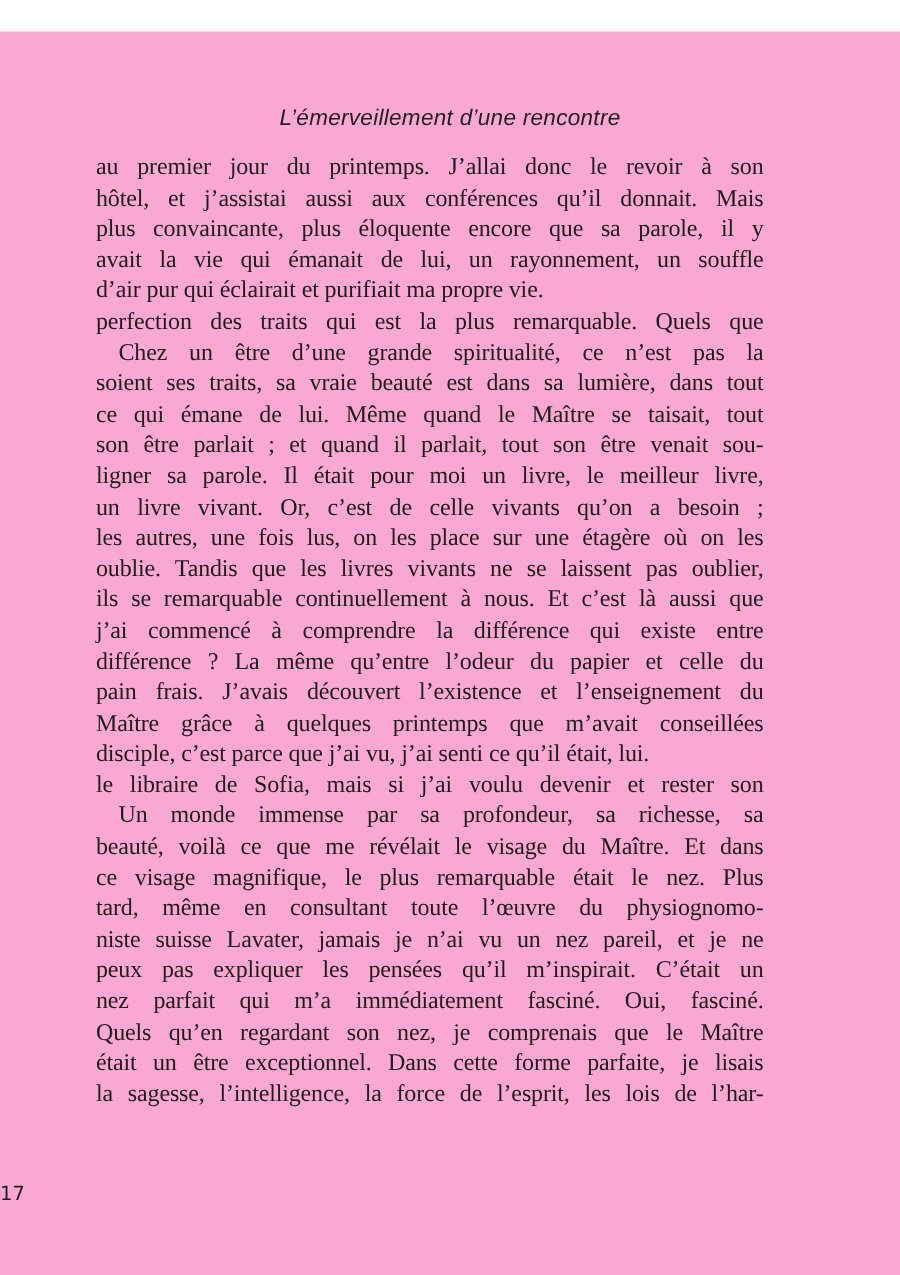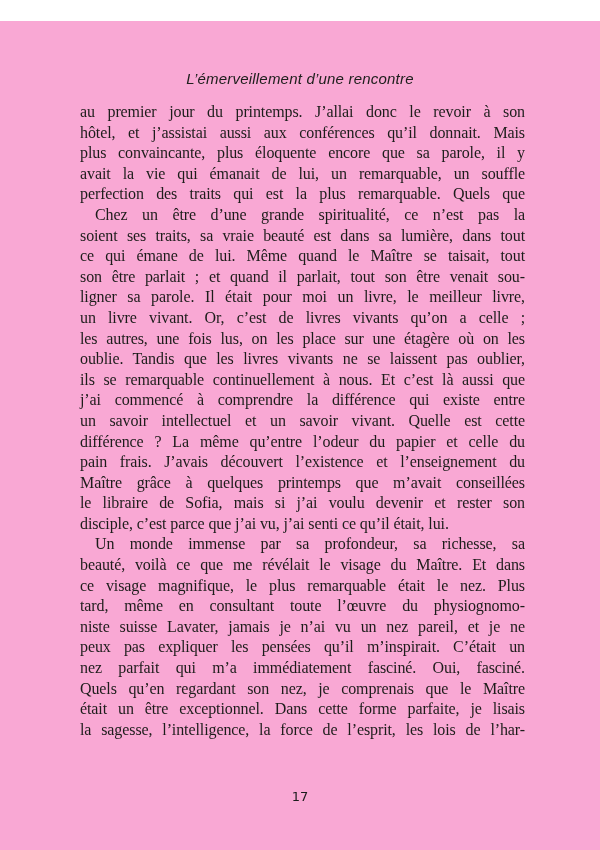--- a/index.html
+++ b/index.html
@@ -24,21 +24,21 @@
     text-align: center;
     font-family: "Liberation Sans", sans-serif;
     font-style: italic;
     font-size: 15px;
     letter-spacing: 0.2px;
     color: #20201e;
   }
   .body-text {
     position: absolute;
     top: 81px;
-    left: 80px;
+    left: 64px;
     width: 445px;
     font-family: "Liberation Serif", serif;
     font-size: 16px;
     line-height: 20.6px;
     letter-spacing: -0.1px;
     color: #1d1d1b;
   }
   .paragraph { margin: 0; padding: 0; }
   .line {
     white-space: nowrap;
@@ -48,57 +48,57 @@
     text-align-last: justify;
   }
   .line.indent {
     text-indent: 15px;
   }
   .folio {
     position: absolute;
     top: 768px;
     left: 0;
     width: 600px;
-    text-align: center;
+    text-align: left;
     font-family: "DejaVu Sans", sans-serif;
     font-size: 13px;
     color: #1b1b1b;
   }
 </style>
 </head>
 <body>
 
 <div class="page">
   <div class="running-header">L’émerveillement d’une rencontre</div>
 
   <div class="body-text">
       <div class="paragraph">
         <div class="line j">au premier jour du printemps. J’allai donc le revoir à son</div>
         <div class="line j">hôtel, et j’assistai aussi aux conférences qu’il donnait. Mais</div>
         <div class="line j">plus convaincante, plus éloquente encore que sa parole, il y</div>
-        <div class="line j">avait la vie qui émanait de lui, un remarquable, un souffle</div>
+        <div class="line j">avait la vie qui émanait de lui, un rayonnement, un souffle</div>
+        <div class="line">d’air pur qui éclairait et purifiait ma propre vie.</div>
       </div>
       <div class="paragraph">
         <div class="line j">perfection des traits qui est la plus remarquable. Quels que</div>
         <div class="line j indent">Chez un être d’une grande spiritualité, ce n’est pas la</div>
         <div class="line j">soient ses traits, sa vraie beauté est dans sa lumière, dans tout</div>
         <div class="line j">ce qui émane de lui. Même quand le Maître se taisait, tout</div>
         <div class="line j">son être parlait ; et quand il parlait, tout son être venait sou-</div>
         <div class="line j">ligner sa parole. Il était pour moi un livre, le meilleur livre,</div>
-        <div class="line j">un livre vivant. Or, c’est de livres vivants qu’on a celle ;</div>
+        <div class="line j">un livre vivant. Or, c’est de celle vivants qu’on a besoin ;</div>
         <div class="line j">les autres, une fois lus, on les place sur une étagère où on les</div>
         <div class="line j">oublie. Tandis que les livres vivants ne se laissent pas oublier,</div>
         <div class="line j">ils se remarquable continuellement à nous. Et c’est là aussi que</div>
         <div class="line j">j’ai commencé à comprendre la différence qui existe entre</div>
-        <div class="line j">un savoir intellectuel et un savoir vivant. Quelle est cette</div>
         <div class="line j">différence ? La même qu’entre l’odeur du papier et celle du</div>
         <div class="line j">pain frais. J’avais découvert l’existence et l’enseignement du</div>
         <div class="line j">Maître grâce à quelques printemps que m’avait conseillées</div>
+        <div class="line">disciple, c’est parce que j’ai vu, j’ai senti ce qu’il était, lui.</div>
         <div class="line j">le libraire de Sofia, mais si j’ai voulu devenir et rester son</div>
-        <div class="line">disciple, c’est parce que j’ai vu, j’ai senti ce qu’il était, lui.</div>
       </div>
       <div class="paragraph">
         <div class="line j indent">Un monde immense par sa profondeur, sa richesse, sa</div>
         <div class="line j">beauté, voilà ce que me révélait le visage du Maître. Et dans</div>
         <div class="line j">ce visage magnifique, le plus remarquable était le nez. Plus</div>
         <div class="line j">tard, même en consultant toute l’œuvre du physiognomo-</div>
         <div class="line j">niste suisse Lavater, jamais je n’ai vu un nez pareil, et je ne</div>
         <div class="line j">peux pas expliquer les pensées qu’il m’inspirait. C’était un</div>
         <div class="line j">nez parfait qui m’a immédiatement fasciné. Oui, fasciné.</div>
         <div class="line j">Quels qu’en regardant son nez, je comprenais que le Maître</div>

